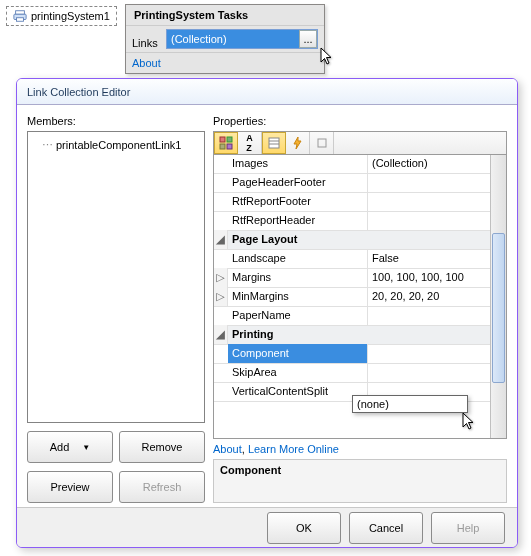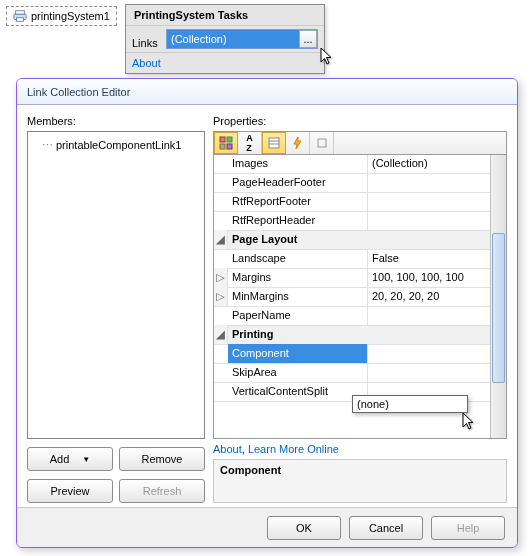--- a/index.html
+++ b/index.html
@@ -27,21 +27,21 @@
   
   .dialog { position: absolute; top: 78px; left: 16px; width: 502px; height: 470px; border: 1px solid #8b5cf6; border-radius: 6px; box-shadow: 3px 3px 8px rgba(0,0,0,0.2); background: #fff; display: flex; flex-direction: column; overflow: hidden; }
   .dialog-title { height: 26px; display:flex; align-items:center; padding: 0 10px; color: #1e395b; background: linear-gradient(#fdfeff,#e9f1fb); border-bottom:1px solid #aac; }
   .dialog-body { flex:1; display:flex; padding: 10px 10px 4px 10px; gap: 8px; }
   .left-col { width: 178px; display:flex; flex-direction:column; }
   .members-label { margin-bottom: 4px; }
   .members-box { flex:1; border:1px solid #838383; background:#fff; padding:4px; overflow:auto; }
   .member-item { display:flex; align-items:center; gap:4px; padding:2px 0 2px 10px; }
   .dots { color:#888; letter-spacing:-1px; }
   .btn-row { display:flex; gap:6px; margin-top:8px; }
-  .btn { flex:1; height:24px; border:1px solid #8b8b8b; background:linear-gradient(#fff,#e6e6e6); border-radius:3px; cursor:pointer; display:flex; align-items:center; justify-content:center; gap:13px; }
+  .btn { flex:1; height:32px; border:1px solid #8b8b8b; background:linear-gradient(#fff,#e6e6e6); border-radius:3px; cursor:pointer; display:flex; align-items:center; justify-content:center; gap:13px; }
   .btn.disabled { color:#9a9a9a; }
   .btn .caret { font-size:8px; }
   
   .right-col { flex:1; display:flex; flex-direction:column; min-width:0; }
   .props-label { margin-bottom: 4px; }
   .prop-toolbar { display:flex; border:1px solid #9a9a9a; border-bottom:none; background:linear-gradient(#fafafa,#eee); }
   .pt-btn { width:24px; height:22px; display:flex; align-items:center; justify-content:center; border-right:1px solid #ccc; cursor:pointer; }
   .pt-btn.sel { background:linear-gradient(#ffe9a2,#ffd96b); border:1px solid #c9a533; }
   
   .prop-grid-wrap { position:relative; flex:1; display:flex; border:1px solid #9a9a9a; }

